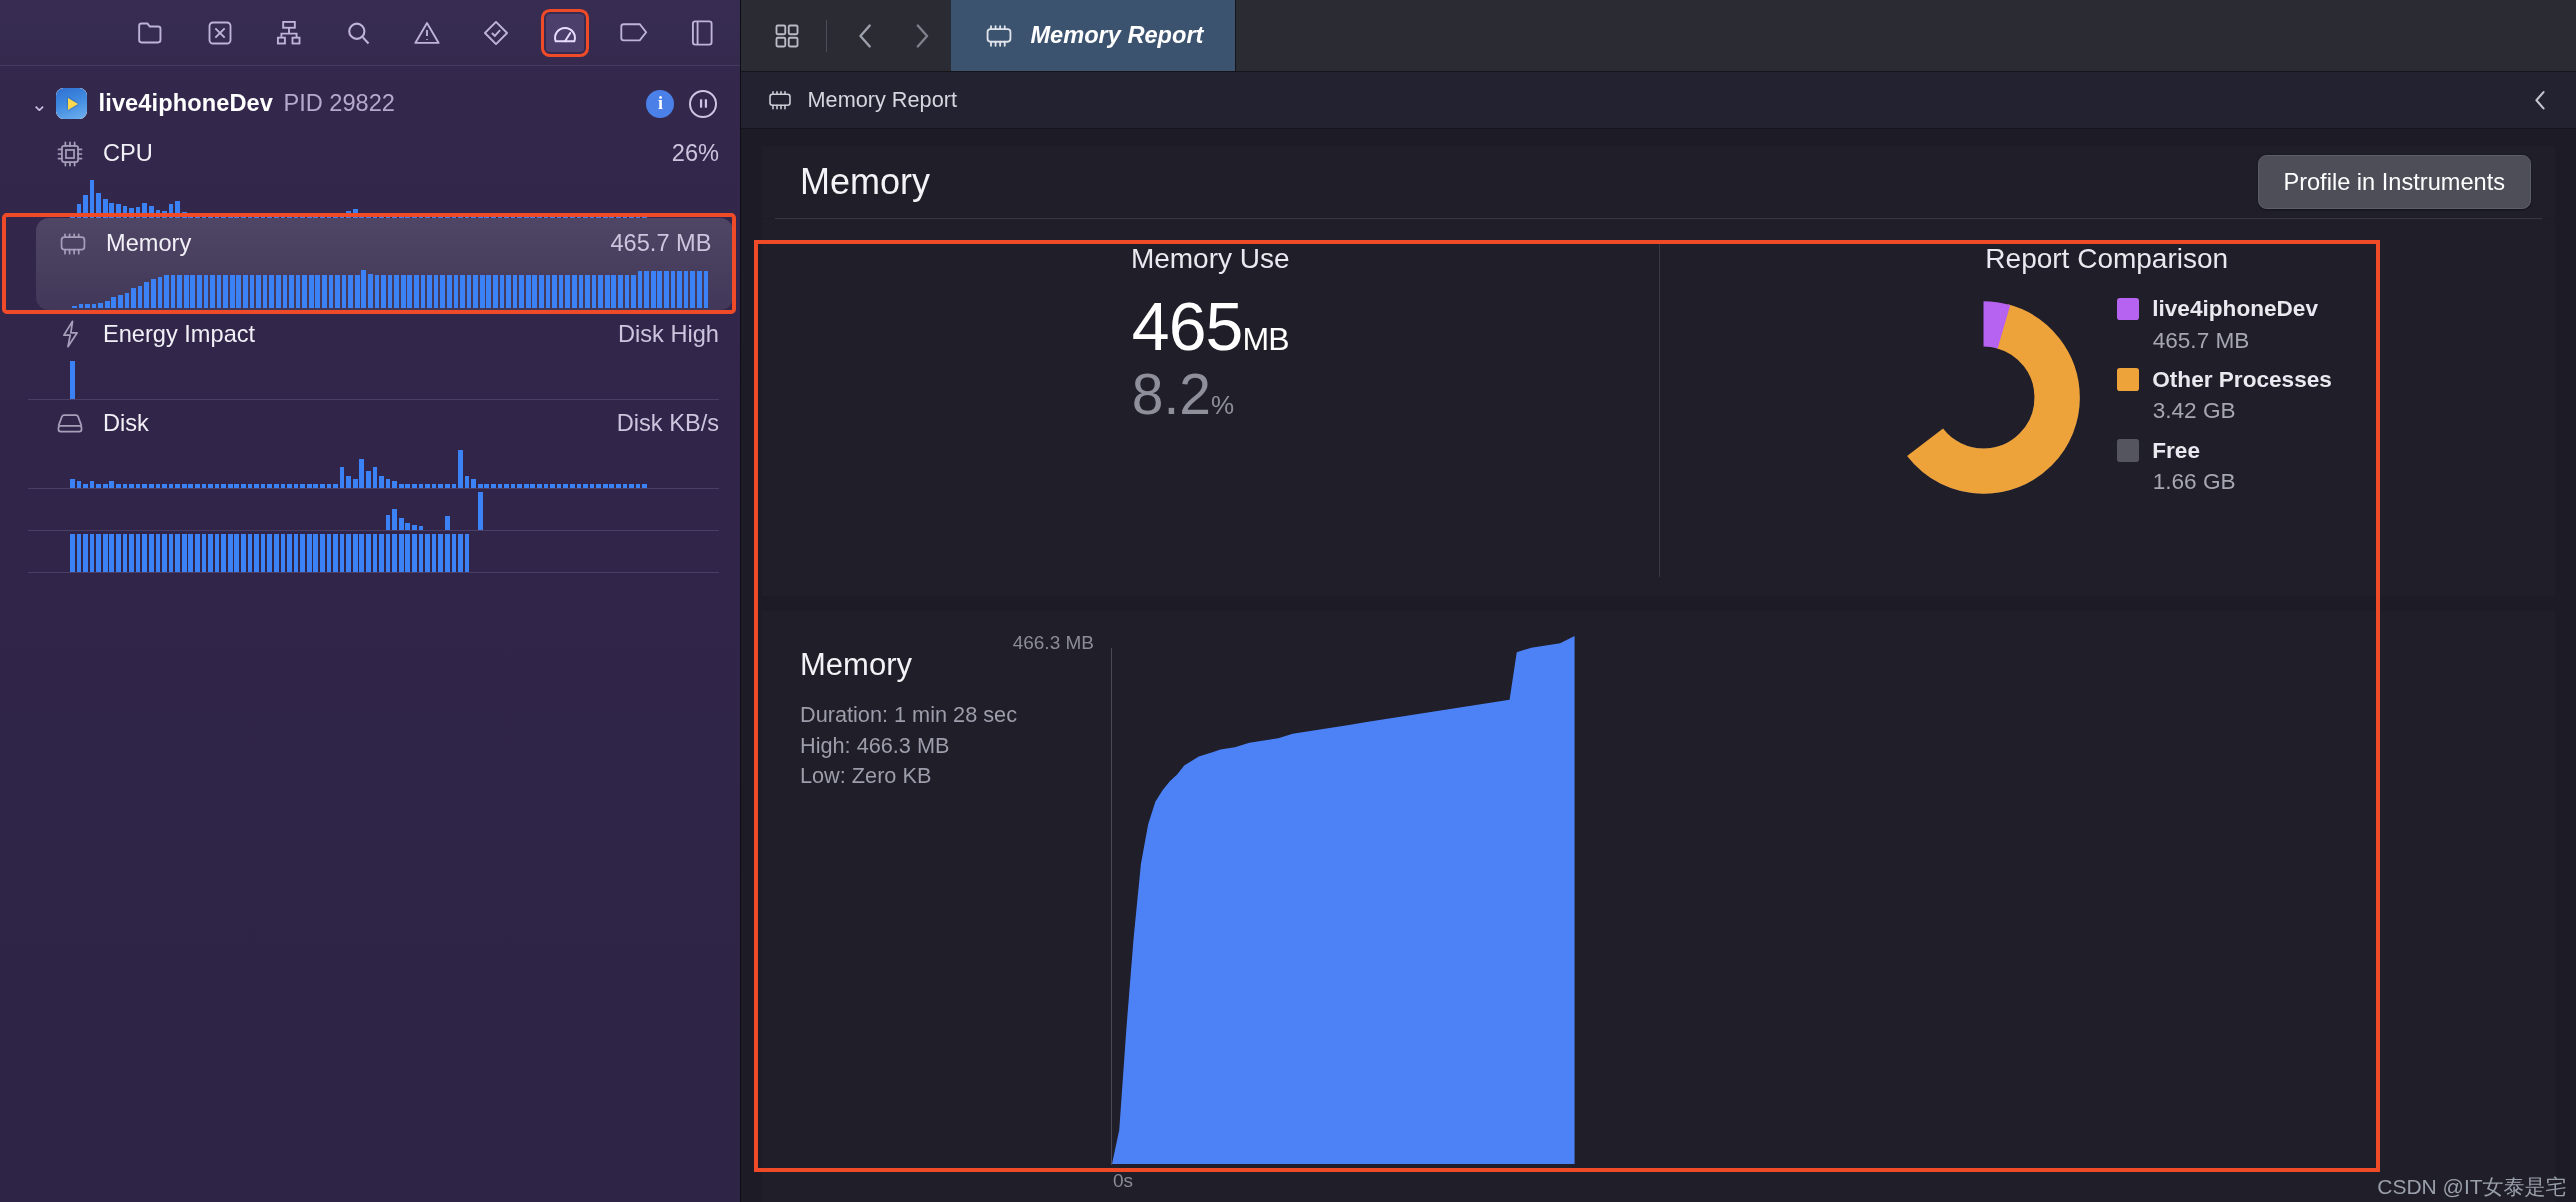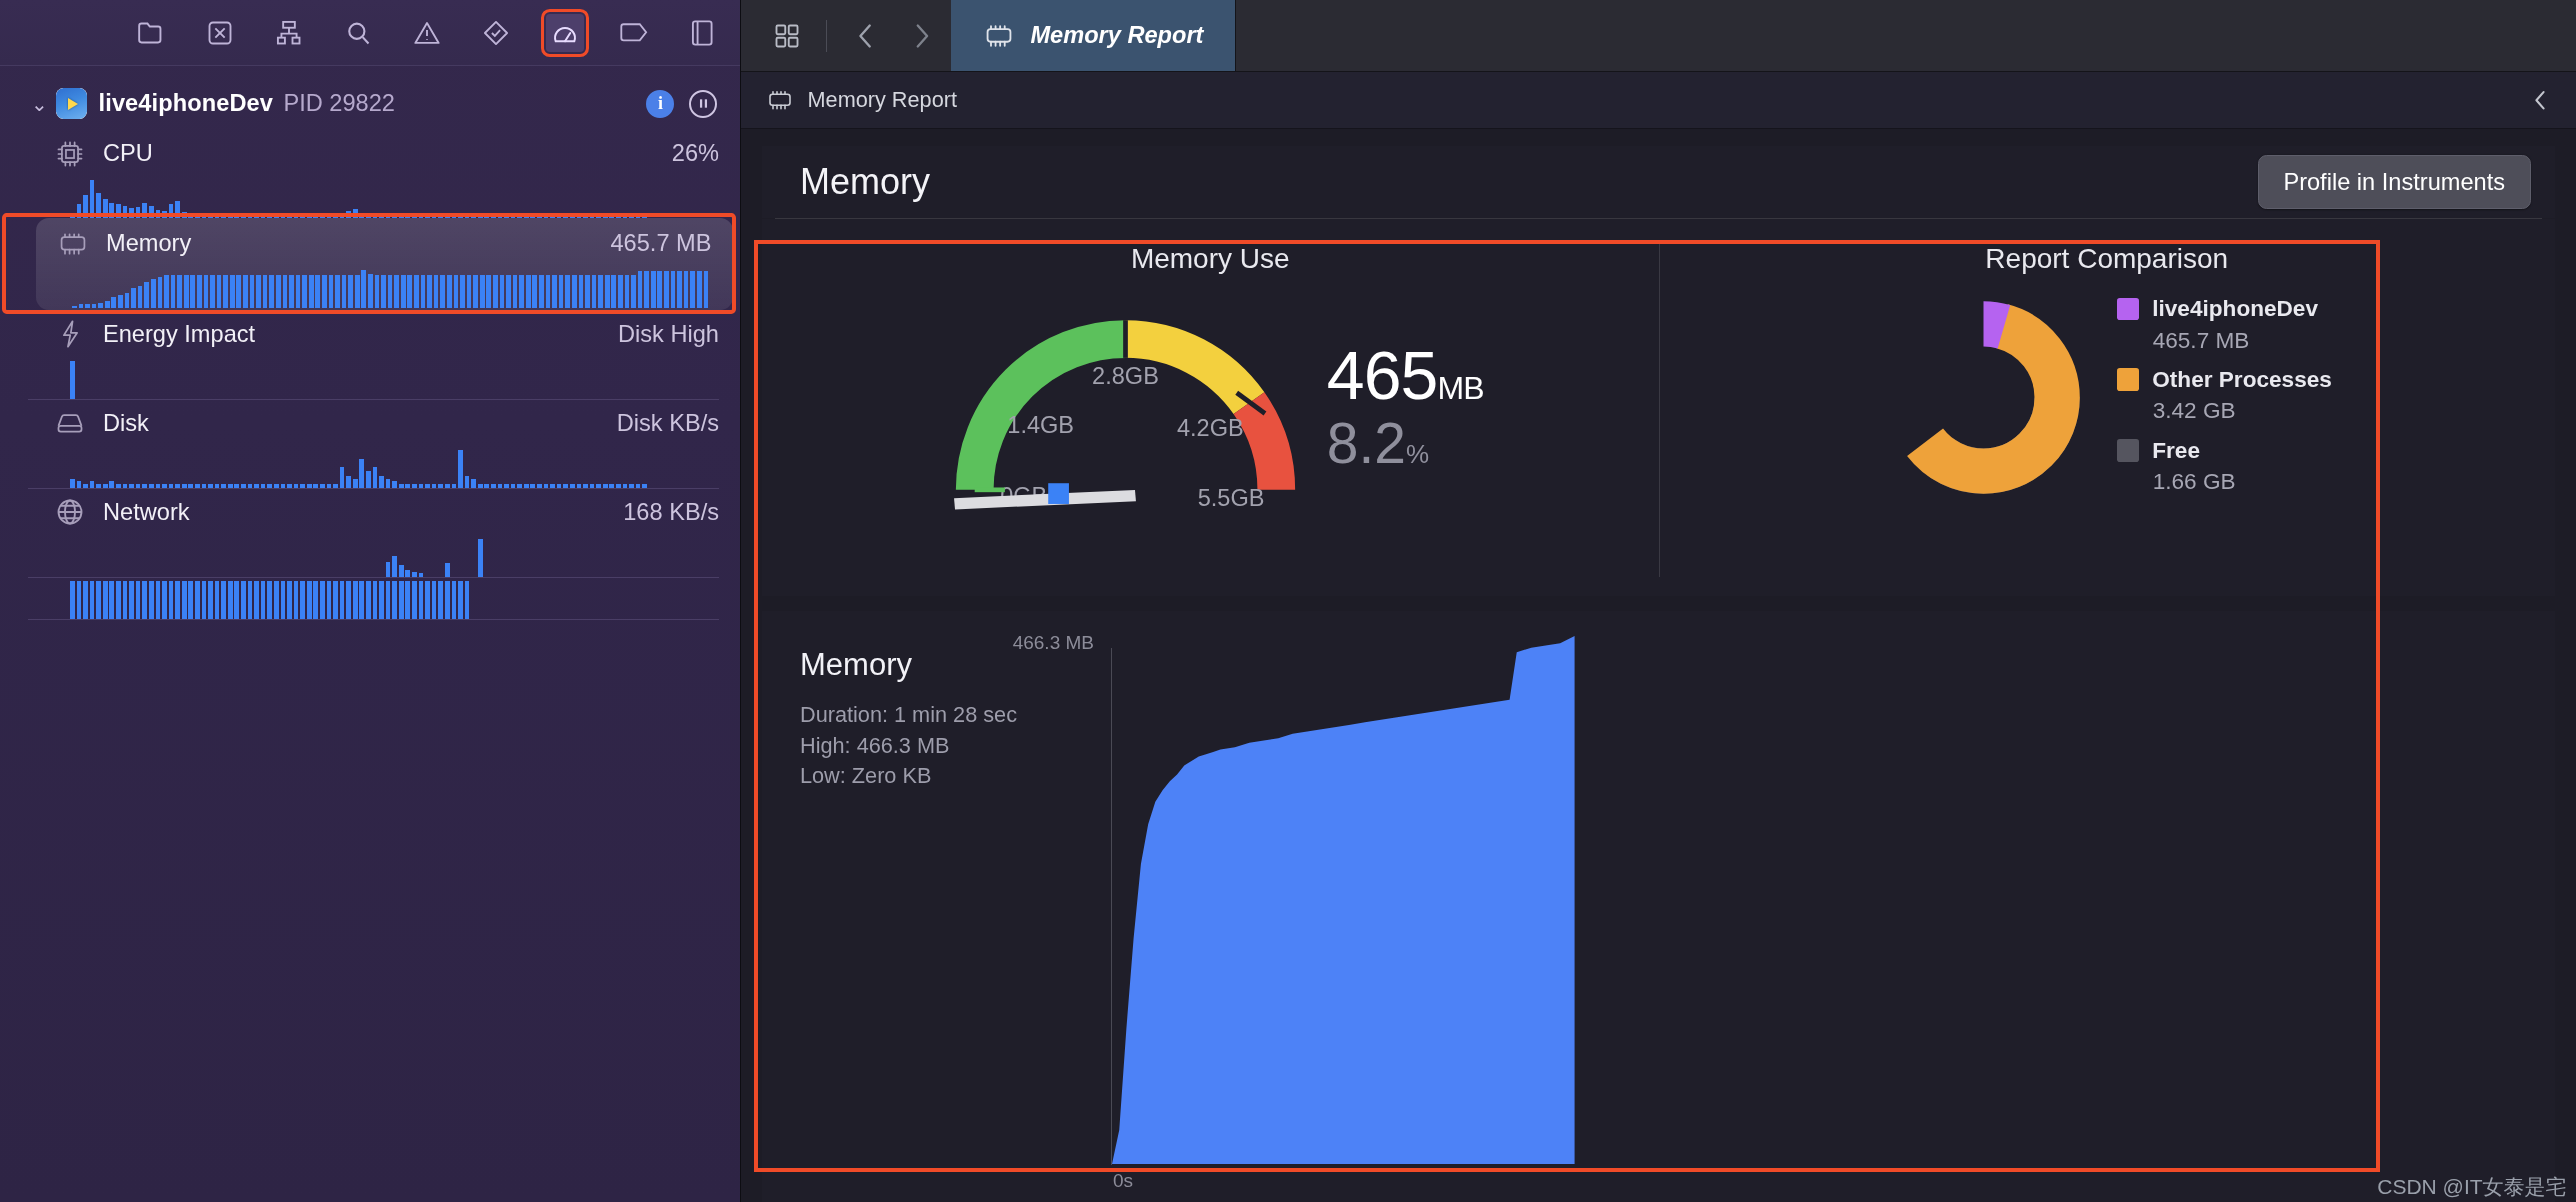--- a/index.html
+++ b/index.html
@@ -705,31 +705,20 @@
               <i style="height:3.8px"></i>
               <i style="height:3.8px"></i>
             </div>
         </div>
       </div>
 
       <div class="divider"></div>
 
       <div class="row metric-row">
         <div class="metric-inner">
-          <div class="metric-line">
-            <div class="m-icon">
-              <svg width="30" height="30" viewBox="0 0 24 24" fill="none" stroke="#a79eba" stroke-width="1.5">
-                <circle cx="12" cy="12" r="9.2"></circle>
-                  <ellipse cx="12" cy="12" rx="4" ry="9.2"></ellipse>
-                  <path d="M3 12h18M4.6 7h14.8M4.6 17h14.8"></path>
-              </svg>
-            </div>
-            <div class="m-label">Network</div>
-            <div class="m-value">168 KB/s</div>
-          </div>
           <div class="spark">
               <i style="height:0px"></i>
               <i style="height:0px"></i>
               <i style="height:0px"></i>
               <i style="height:0px"></i>
               <i style="height:0px"></i>
               <i style="height:0px"></i>
               <i style="height:0px"></i>
               <i style="height:0px"></i>
               <i style="height:0px"></i>
@@ -974,43 +963,20 @@
         <div class="panel-title">Memory</div>
         <div class="profile-btn">Profile in Instruments</div>
       </div>
       <div class="hr"></div>
 
       <div class="gauges">
 
         <div class="gauge-col">
           <div class="sec-title">Memory Use</div>
           <div class="gauge-wrap">
-            <div>
-              <svg width="377" height="236" viewBox="0 0 400 250">
-
-                <path d="M 40 215 A 160 160 0 0 1 200 55" fill="none" stroke="#5cc15c" stroke-width="40"></path>
-                <path d="M 200 55 A 160 160 0 0 1 331 123" fill="none" stroke="#f3d03e" stroke-width="40"></path>
-                <path d="M 331 123 A 160 160 0 0 1 360 215" fill="none" stroke="#e8523f" stroke-width="40"></path>
-
-                <line x1="200" y1="35" x2="200" y2="75" stroke="#1f1e29" stroke-width="5"></line>
-                <line x1="318" y1="112" x2="348" y2="134" stroke="#1f1e29" stroke-width="5"></line>
-
-                <text x="200" y="103" fill="#a2a2ae" font-size="25" font-family="Liberation Sans, sans-serif" text-anchor="middle">2.8GB</text>
-                <text x="110" y="155" fill="#a2a2ae" font-size="25" font-family="Liberation Sans, sans-serif" text-anchor="middle">1.4GB</text>
-                <text x="290" y="158" fill="#a2a2ae" font-size="25" font-family="Liberation Sans, sans-serif" text-anchor="middle">4.2GB</text>
-                <text x="92" y="230" fill="#a2a2ae" font-size="25" font-family="Liberation Sans, sans-serif" text-anchor="middle">0GB</text>
-                <text x="312" y="232" fill="#a2a2ae" font-size="25" font-family="Liberation Sans, sans-serif" text-anchor="middle">5.5GB</text>
-
-                <g transform="rotate(-5 200 215)">
-                  <polygon points="18,208 210,216 210,228 18,220" fill="#dcdce0"></polygon>
-                </g>
-                <rect x="118" y="208" width="22" height="22" fill="#3b82f6"></rect>
-                <path d="M 40 215 L 72 215" stroke="#5cc15c" stroke-width="5"></path>
-              </svg>
-            </div>
             <div class="bignum">
               <div class="l1">
                 <span>465</span><small>MB</small>
               </div>
               <div class="l2">
                 <span>8.2</span><small>%</small>
               </div>
             </div>
           </div>
         </div>

